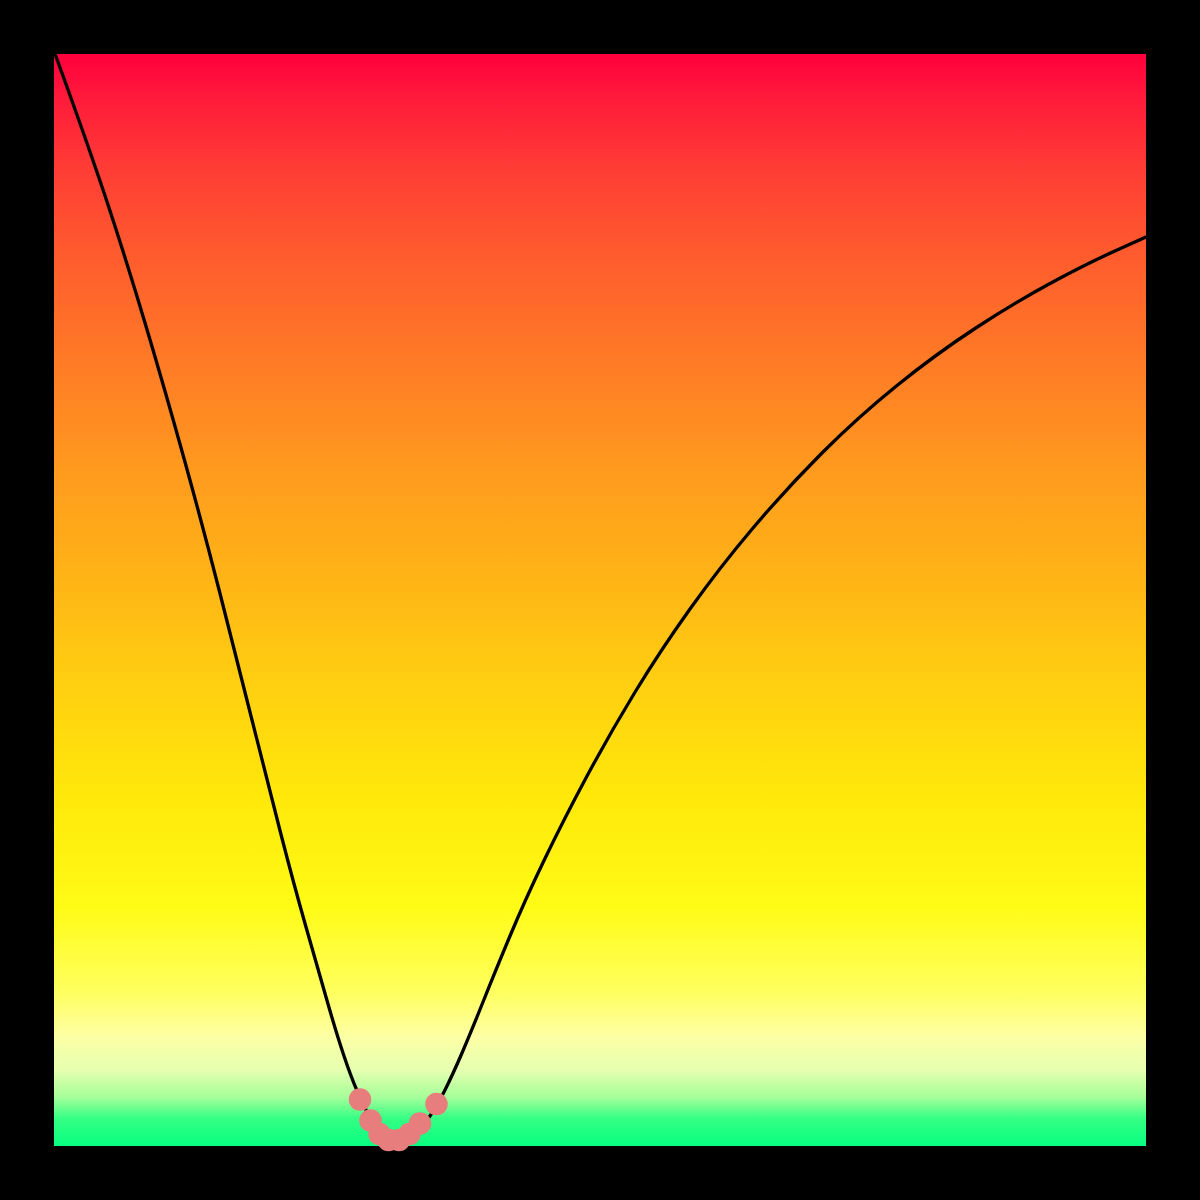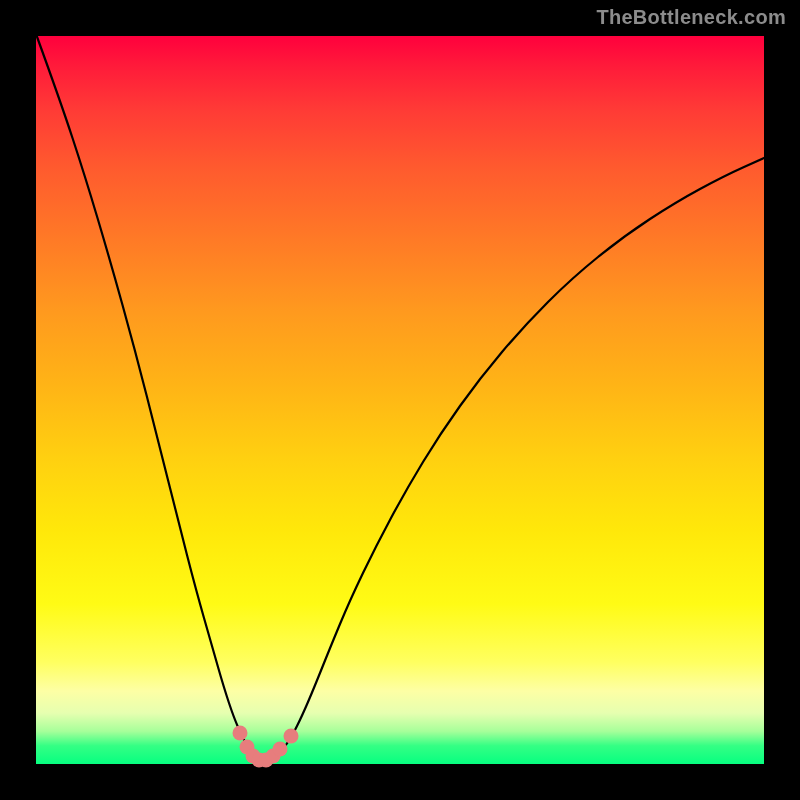--- a/index.html
+++ b/index.html
@@ -75,15 +75,14 @@
         <circle cx="247" cy="747" r="7.5" fill="#e77d7d" stroke="#d86868" stroke-width="0"></circle>
         <circle cx="253" cy="756" r="7.5" fill="#e77d7d" stroke="#d86868" stroke-width="0"></circle>
         <circle cx="259" cy="760" r="7.5" fill="#e77d7d" stroke="#d86868" stroke-width="0"></circle>
         <circle cx="266" cy="760" r="7.5" fill="#e77d7d" stroke="#d86868" stroke-width="0"></circle>
         <circle cx="273" cy="756" r="7.5" fill="#e77d7d" stroke="#d86868" stroke-width="0"></circle>
         <circle cx="280" cy="749" r="7.5" fill="#e77d7d" stroke="#d86868" stroke-width="0"></circle>
         <circle cx="291" cy="736" r="7.5" fill="#e77d7d" stroke="#d86868" stroke-width="0"></circle>
       </g>
   </svg>
 
-  <div class="watermark">TheBottleneck.com</div>
 
 </div>
 
 </body></html>

